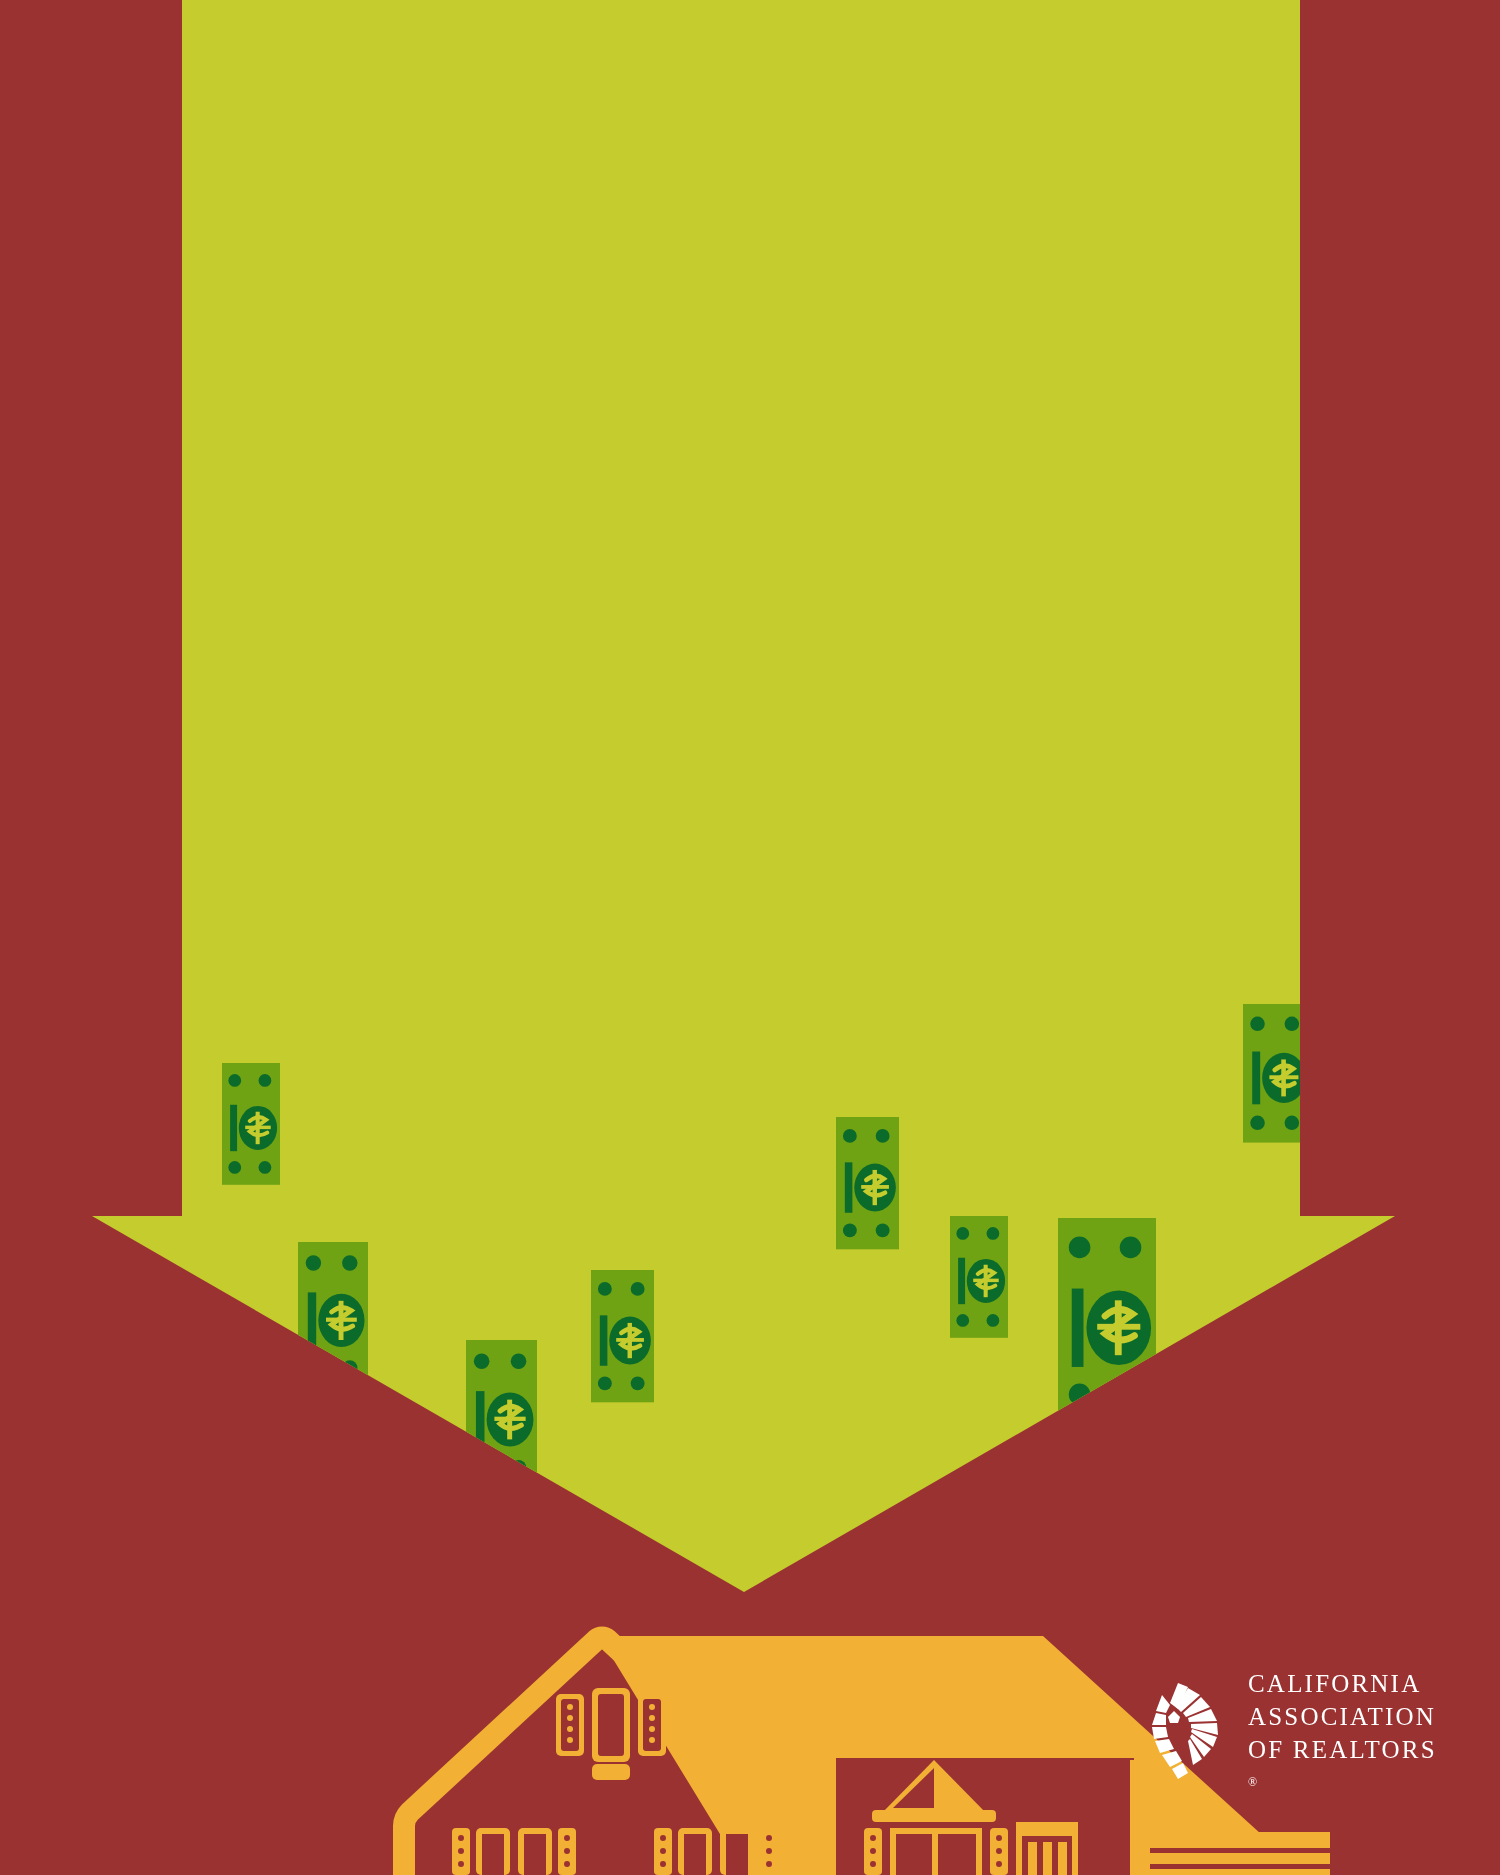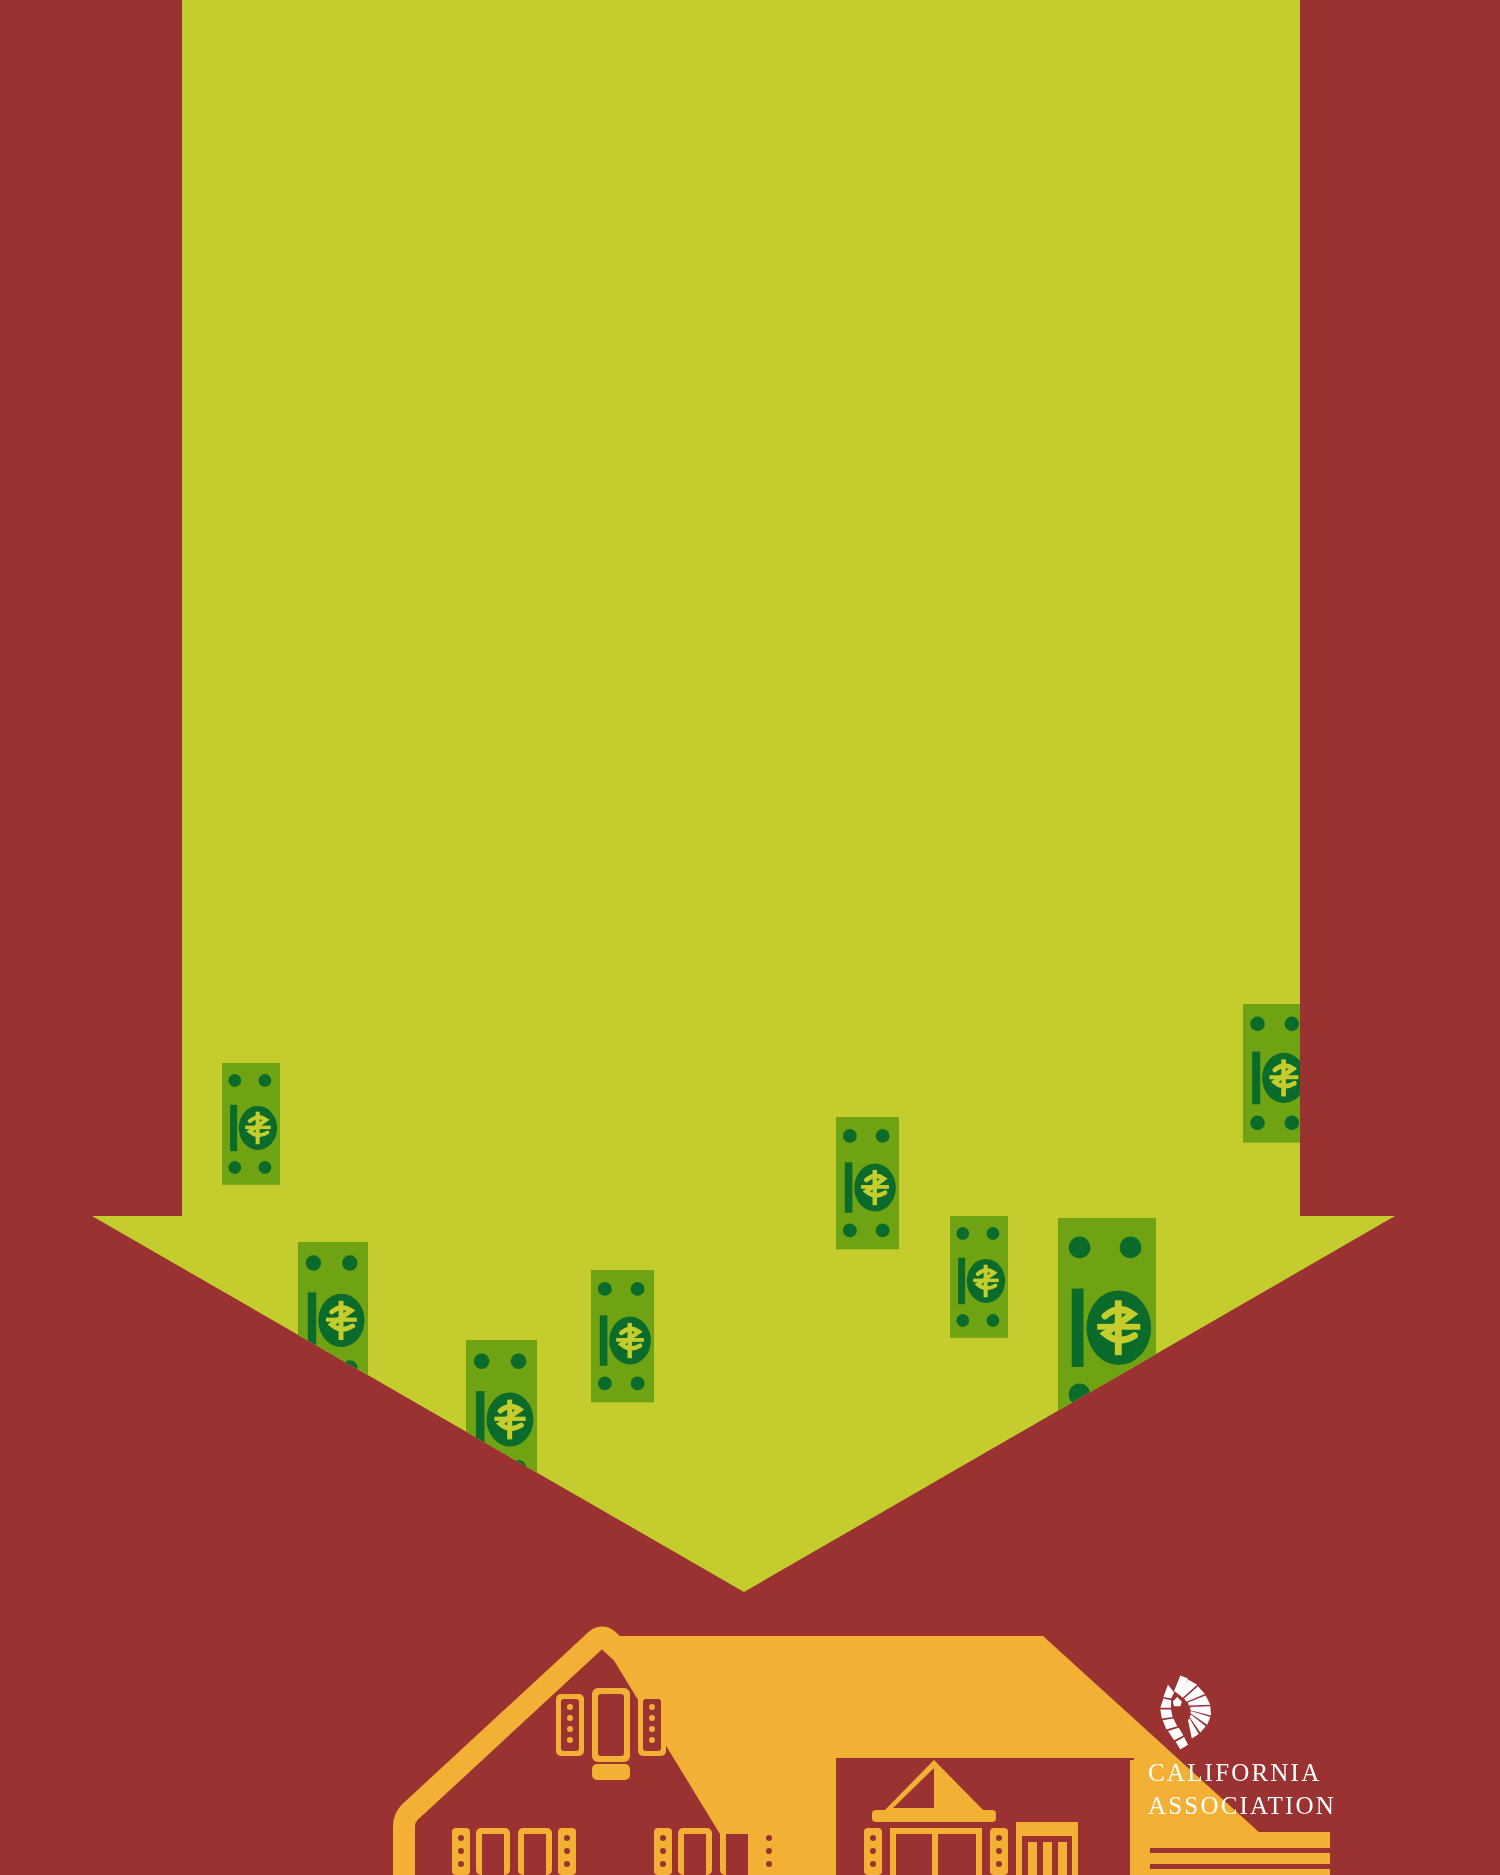--- a/index.html
+++ b/index.html
@@ -79,23 +79,22 @@
   }
   
   .logo {
     position: absolute;
     left: 1148px;
     top: 1674px;
     width: 262px;
     height: 118px;
     z-index: 6;
     display: flex;
-    align-items: flex-start;
-    gap: 2px;
-    flex-direction: column;
+    align-items: center;
+    gap: 20px;
   }
   .logo-mark {
     width: 80px;
     height: 104px;
     flex: 0 0 80px;
   }
   .logo-text {
     color: #FFFFFF;
     font-family: "Liberation Serif", serif;
     font-size: 25px;
@@ -301,16 +300,20 @@
         <path d="M4,46 L18,46 L20,56 L6,58 Z"></path>
         <path d="M7,60 L21,58 L26,68 L12,72 Z"></path>
         <path d="M14,74 L28,70 L34,80 L22,86 Z"></path>
         <path d="M24,88 L35,82 L40,92 L30,98 Z"></path>
         <path d="M20,36 L26,30 L32,36 L30,42 L22,42 Z"></path>
       </g>
     </svg>
     <div class="logo-text">
       <span>CALIFORNIA</span>
       <span>ASSOCIATION</span>
+      <span>
+          <span>OF REALTORS</span>
+          <span class="logo-reg">®</span>
+        </span>
     </div>
   </div>
 
 </div>
 
 </body></html>

